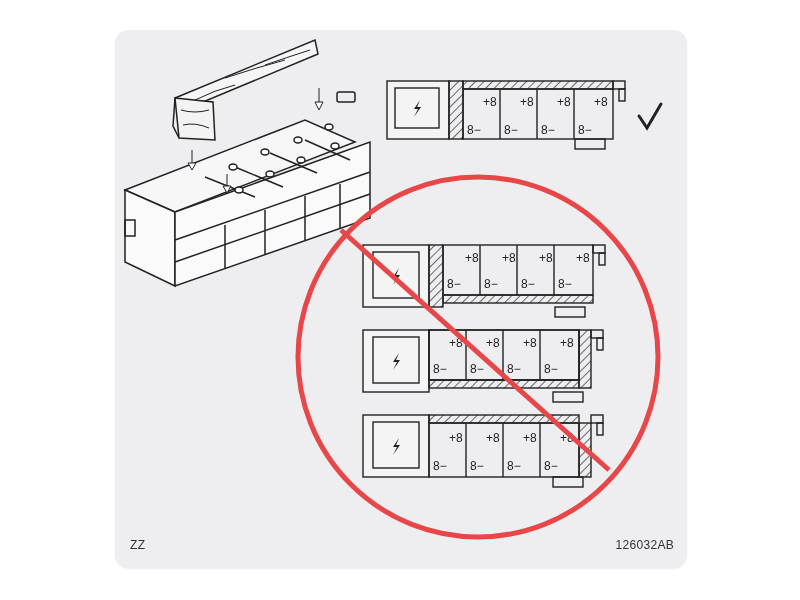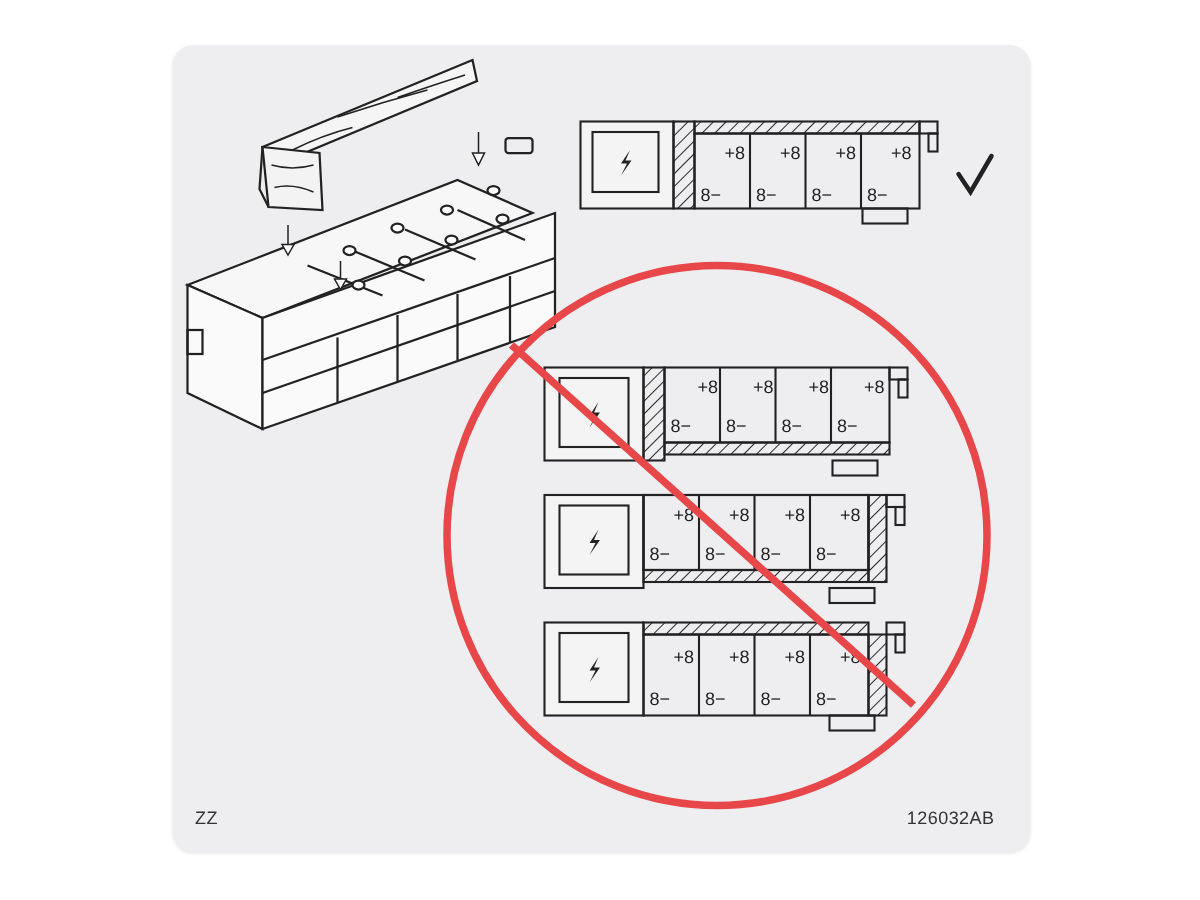--- a/index.html
+++ b/index.html
@@ -1,20 +1,20 @@
 <!DOCTYPE html>
 <html><head>
 <meta charset="utf-8">
 <style>
   html,body{margin:0;padding:0;}
   body{width:800px;height:600px;background:#ffffff;position:relative;overflow:hidden;font-family:"Liberation Sans",sans-serif;}
   .label{position:absolute;left:115px;top:30px;width:572px;height:538px;background:#eeeef1;border-radius:14px;box-shadow:0 1px 2px rgba(0,0,0,0.08);}
   .corner-text{position:absolute;font-size:12px;color:#333;letter-spacing:0.3px;}
   .zz{left:15px;bottom:16px;}
-  .code{right:24px;bottom:16px;}
+  .code{right:13px;bottom:16px;}
   svg{position:absolute;left:0;top:0;}
   .term{font-family:"Liberation Sans",sans-serif;font-size:12px;fill:#222;}
 </style>
 </head>
 <body>
 
 <div class="label">
   <svg width="572" height="538" viewBox="0 0 572 538">
     <defs>
       <pattern id="hatch" width="6" height="6" patternUnits="userSpaceOnUse" patternTransform="rotate(45)">

